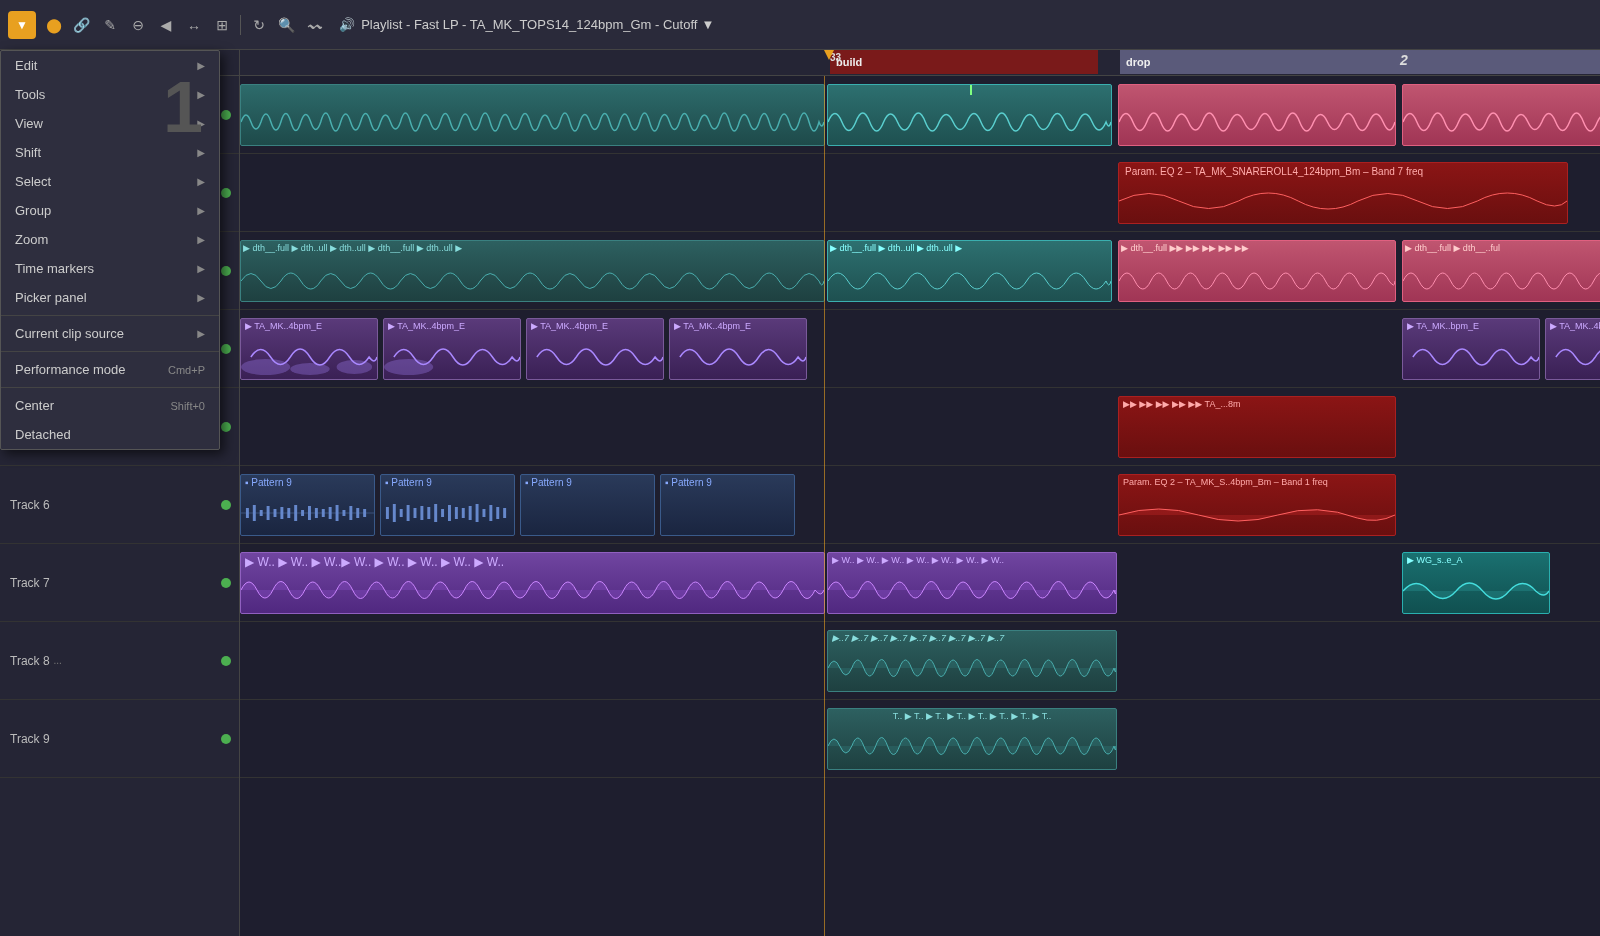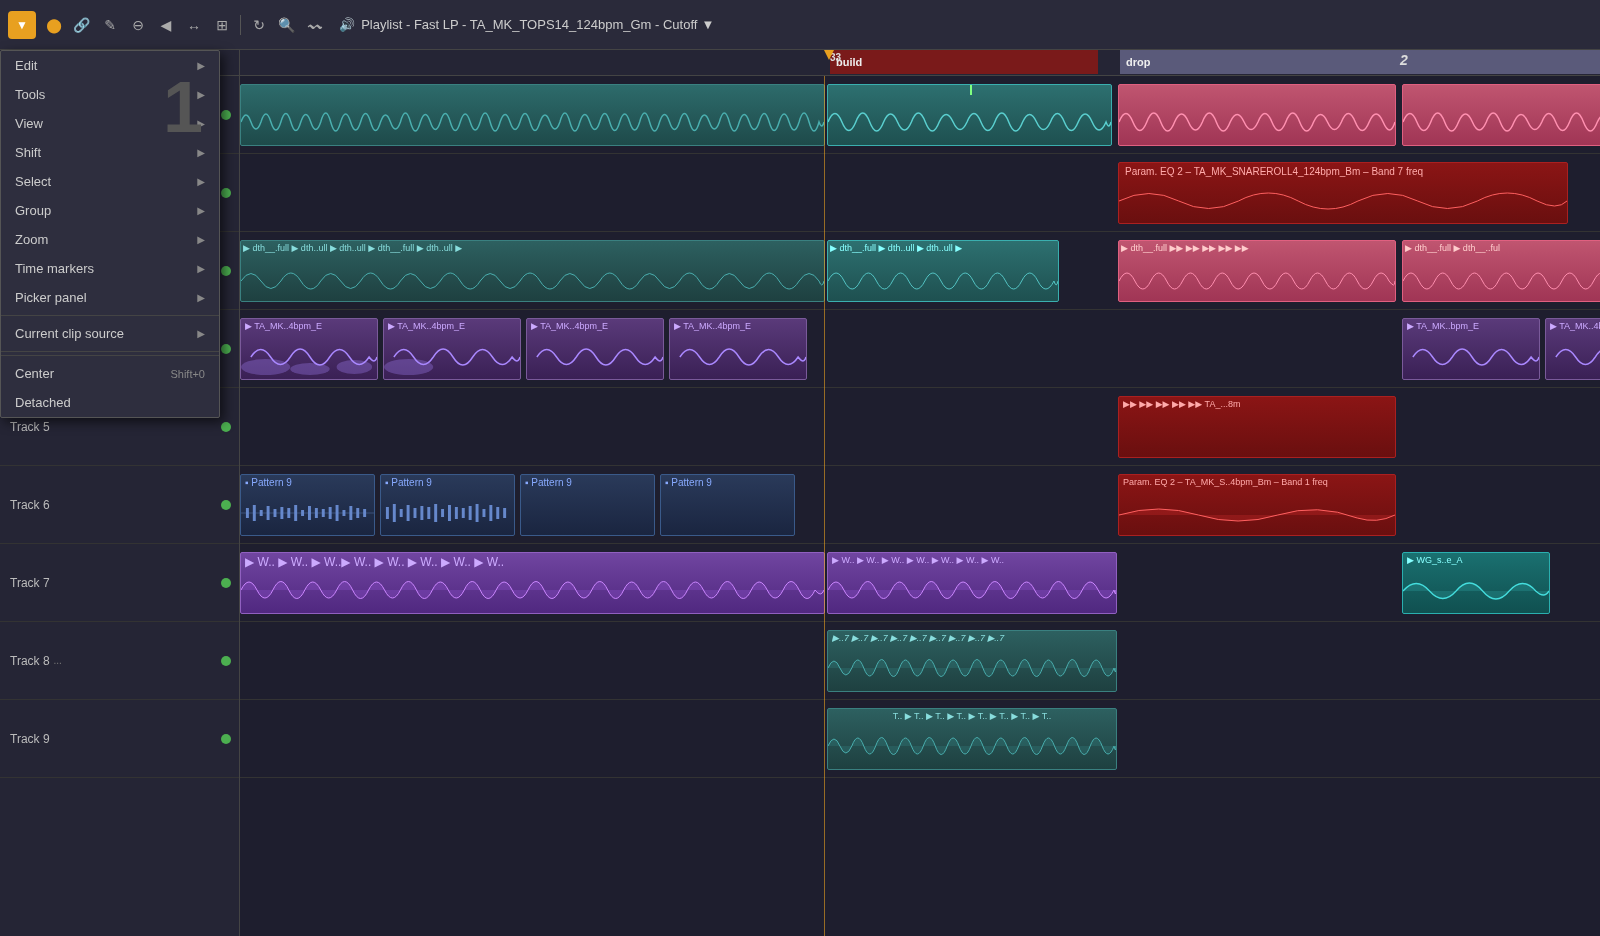--- a/index.html
+++ b/index.html
@@ -309,21 +309,21 @@
     </div>
 
     <div style="position:absolute;top:156px;left:0;right:0;height:78px;border-bottom:1px solid #333;">
 
       <div style="position:absolute;top:8px;left:0;width:585px;height:62px;background:linear-gradient(180deg,#2d6060,#1e4040);border:1px solid #3a8080;border-radius:2px;overflow:hidden;">
         <div style="position:absolute;top:2px;left:2px;font-size:9px;color:#88dddd;white-space:nowrap;">▶ dth__.full ▶ dth..ull ▶ dth..ull ▶ dth__.full ▶ dth..ull ▶</div>
         <svg style="position:absolute;bottom:0;left:0;width:100%;height:40px;" viewBox="0 0 585 40" preserveAspectRatio="none">
           <path d="M0,20 Q10,5 20,20 Q30,35 40,20 Q50,4 60,20 Q70,36 80,20 Q90,5 100,20 Q110,35 120,20 Q130,4 140,20 Q150,36 160,20 Q170,5 180,20 Q190,35 200,20 Q210,4 220,20 Q230,36 240,20 Q250,5 260,20 Q270,35 280,20 Q290,4 300,20 Q310,36 320,20 Q330,5 340,20 Q350,35 360,20 Q370,4 380,20 Q390,36 400,20 Q410,5 420,20 Q430,35 440,20 Q450,4 460,20 Q470,36 480,20 Q490,5 500,20 Q510,35 520,20 Q530,4 540,20 Q550,36 560,20 Q570,5 580,20 Q583,28 585,20" stroke="#4aafaf" stroke-width="1" fill="none"></path>
         </svg>
       </div>
-      <div style="position:absolute;top:8px;left:587px;width:232px;height:62px;background:linear-gradient(180deg,#2d7070,#1e5050);border:1px solid #3aafaf;border-radius:2px;overflow:hidden;">
+      <div style="position:absolute;top:8px;left:587px;width:285px;height:62px;background:linear-gradient(180deg,#2d7070,#1e5050);border:1px solid #3aafaf;border-radius:2px;overflow:hidden;">
         <div style="position:absolute;top:2px;left:2px;font-size:9px;color:#88ffff;white-space:nowrap;">▶ dth__.full ▶ dth..ull ▶ dth..ull ▶</div>
         <svg style="position:absolute;bottom:0;left:0;width:100%;height:40px;" viewBox="0 0 285 40" preserveAspectRatio="none">
           <path d="M0,20 Q10,4 20,20 Q30,36 40,20 Q50,4 60,20 Q70,36 80,20 Q90,4 100,20 Q110,36 120,20 Q130,4 140,20 Q150,36 160,20 Q170,4 180,20 Q190,36 200,20 Q210,4 220,20 Q230,36 240,20 Q250,4 260,20 Q270,36 280,20 Q283,28 285,20" stroke="#5acfcf" stroke-width="1" fill="none"></path>
         </svg>
       </div>
       <div style="position:absolute;top:8px;left:878px;width:278px;height:62px;background:linear-gradient(180deg,#c05570,#a03555);border:1px solid #e06080;border-radius:2px;overflow:hidden;">
         <div style="position:absolute;top:2px;left:2px;font-size:9px;color:#ffcccc;white-space:nowrap;">▶ dth__.full ▶▶ ▶▶ ▶▶ ▶▶ ▶▶</div>
         <svg style="position:absolute;bottom:0;left:0;width:100%;height:40px;" viewBox="0 0 278 40" preserveAspectRatio="none">
           <path d="M0,20 Q8,4 16,20 Q24,36 32,20 Q40,4 48,20 Q56,36 64,20 Q72,4 80,20 Q88,36 96,20 Q104,4 112,20 Q120,36 128,20 Q136,4 144,20 Q152,36 160,20 Q168,4 176,20 Q184,36 192,20 Q200,4 208,20 Q216,36 224,20 Q232,4 240,20 Q248,36 256,20 Q264,4 272,20 Q278,28 278,20" stroke="#ff90b0" stroke-width="1" fill="none"></path>
         </svg>
@@ -535,20 +535,24 @@
   <div class="menu-item">
     <span>Picker panel</span>
     <span class="arrow">▶</span>
   </div>
   <div class="menu-separator"></div>
   <div class="menu-item">
     <span>Current clip source</span>
     <span class="arrow">▶</span>
   </div>
   <div class="menu-separator"></div>
+  <div class="menu-item">
+    <span>Performance mode</span>
+    <span class="shortcut">Cmd+P</span>
+  </div>
   <div class="menu-separator"></div>
   <div class="menu-item">
     <span>Center</span>
     <span class="shortcut">Shift+0</span>
   </div>
   <div class="menu-item">
     <span>Detached</span>
   </div>
 </div>
 

